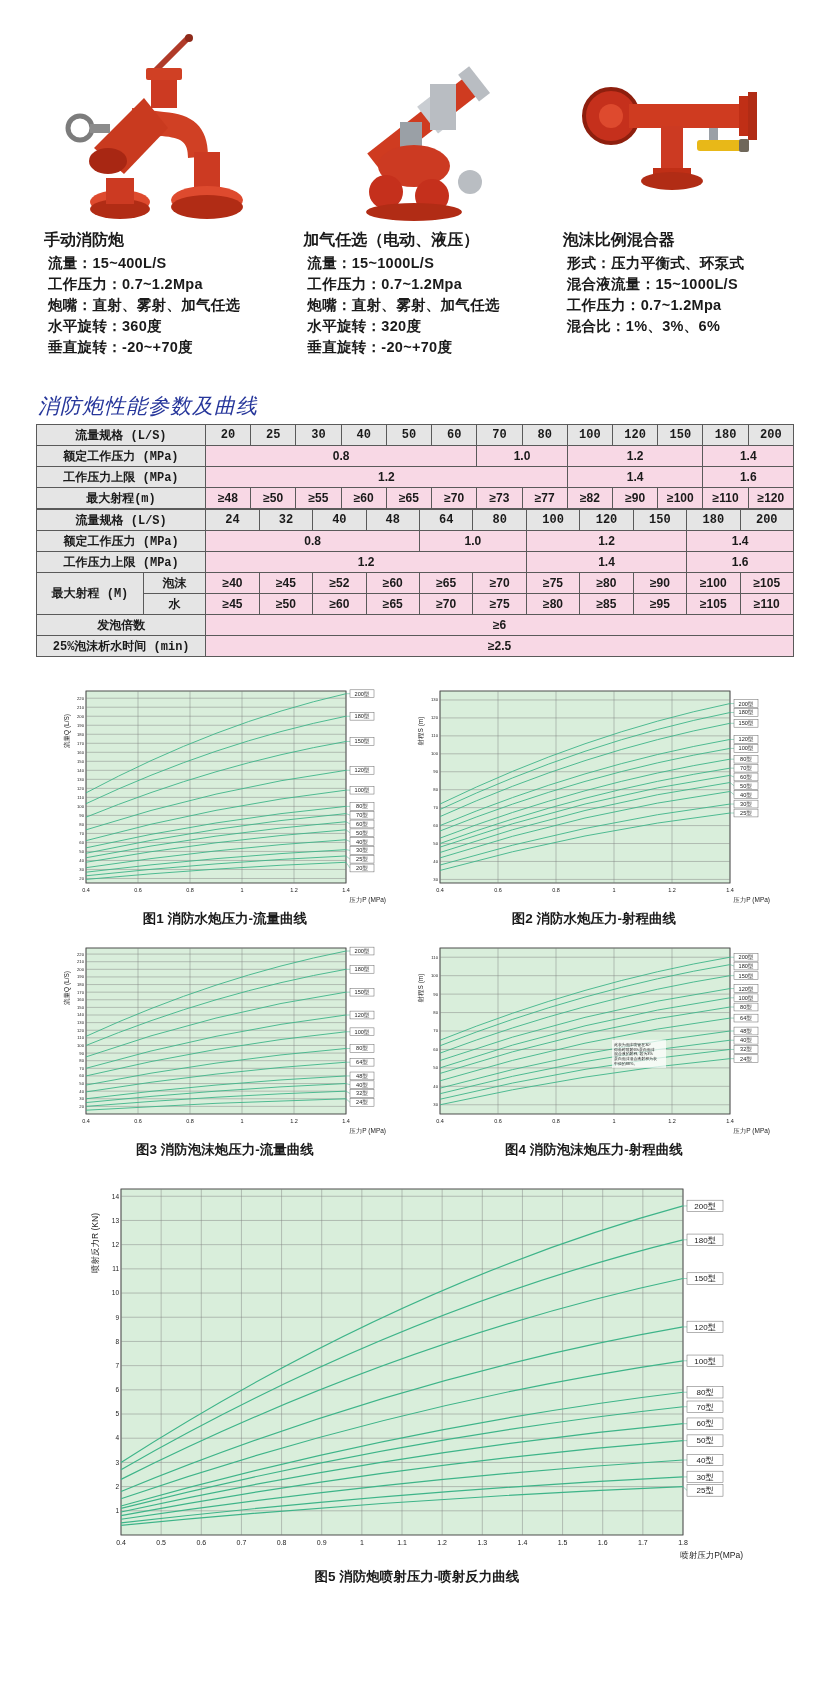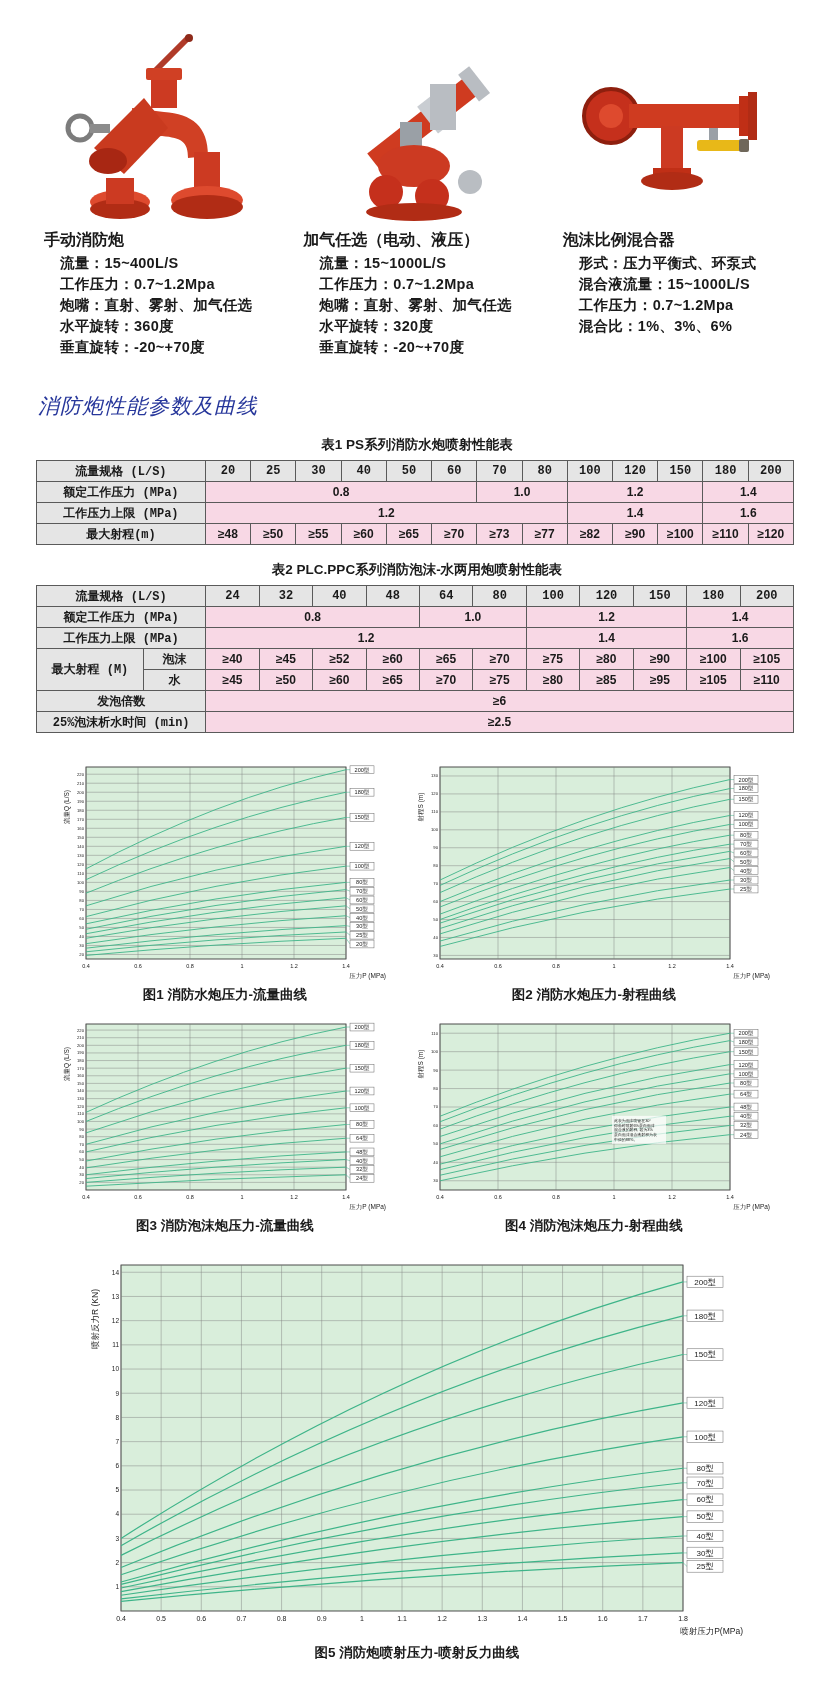--- a/index.html
+++ b/index.html
@@ -4,21 +4,21 @@
 <style>
   html,body{margin:0;padding:0;background:#fff;}
   body{width:830px;height:1694px;overflow:hidden;
        font-family:"Liberation Sans","DejaVu Sans",sans-serif;color:#1a1a1a;}
   .page{box-sizing:border-box;width:830px;padding:24px 32px 0 36px;}
   
   .products{display:flex;gap:16px;}
   .product{width:248px;}
   .photo{height:198px;display:flex;align-items:flex-end;justify-content:center;}
   .pname{font-size:16px;font-weight:700;margin:8px 0 2px 8px;}
-  .specs{margin-left:24px;}
+  .specs{margin-left:12px;}
   .spec-line{font-size:14.5px;font-weight:600;line-height:21px;letter-spacing:.3px;}
   
   .section-title{color:#27379b;font-size:21px;font-weight:400;font-style:italic;
                  margin:34px 0 4px 2px;letter-spacing:1px;}
   
   .tbl-title{text-align:center;font-weight:700;font-size:13.5px;margin:16px 0 6px 0;}
   table{border-collapse:collapse;width:758px;table-layout:fixed;}
   th,td{border:1px solid #5a5a5a;height:20px;text-align:center;
         font-size:12px;font-weight:700;padding:0 1px;overflow:hidden;white-space:nowrap;}
   .blue{background:#e5e5e5;font-family:Liberation Mono, monospace;}
@@ -115,21 +115,20 @@
           <div class="spec-line">形式：压力平衡式、环泵式</div>
           <div class="spec-line">混合液流量：15~1000L/S</div>
           <div class="spec-line">工作压力：0.7~1.2Mpa</div>
           <div class="spec-line">混合比：1%、3%、6%</div>
         </div>
     </div>
   </div>
 
   <div class="section-title">消防炮性能参数及曲线</div>
 
-  <div class="tbl-title">表1  PS系列消防水炮喷射性能表</div>
   <table id="t1">
       <colgroup>
         <col style="width: 168px;">
         <col style="width: 45px;">
         <col style="width: 45px;">
         <col style="width: 45px;">
         <col style="width: 45px;">
         <col style="width: 45px;">
         <col style="width: 45px;">
         <col style="width: 45px;">
@@ -182,21 +181,20 @@
           <td class="pink">≥77</td>
           <td class="pink">≥82</td>
           <td class="pink">≥90</td>
           <td class="pink">≥100</td>
           <td class="pink">≥110</td>
           <td class="pink">≥120</td>
         </tr>
       </tbody>
     </table>
 
-  <div class="tbl-title">表2  PLC.PPC系列消防泡沫-水两用炮喷射性能表</div>
   <table id="t2">
       <colgroup>
         <col style="width: 106px;">
         <col style="width: 62px;">
         <col style="width: 53px;">
         <col style="width: 53px;">
         <col style="width: 53px;">
         <col style="width: 53px;">
         <col style="width: 53px;">
         <col style="width: 53px;">

